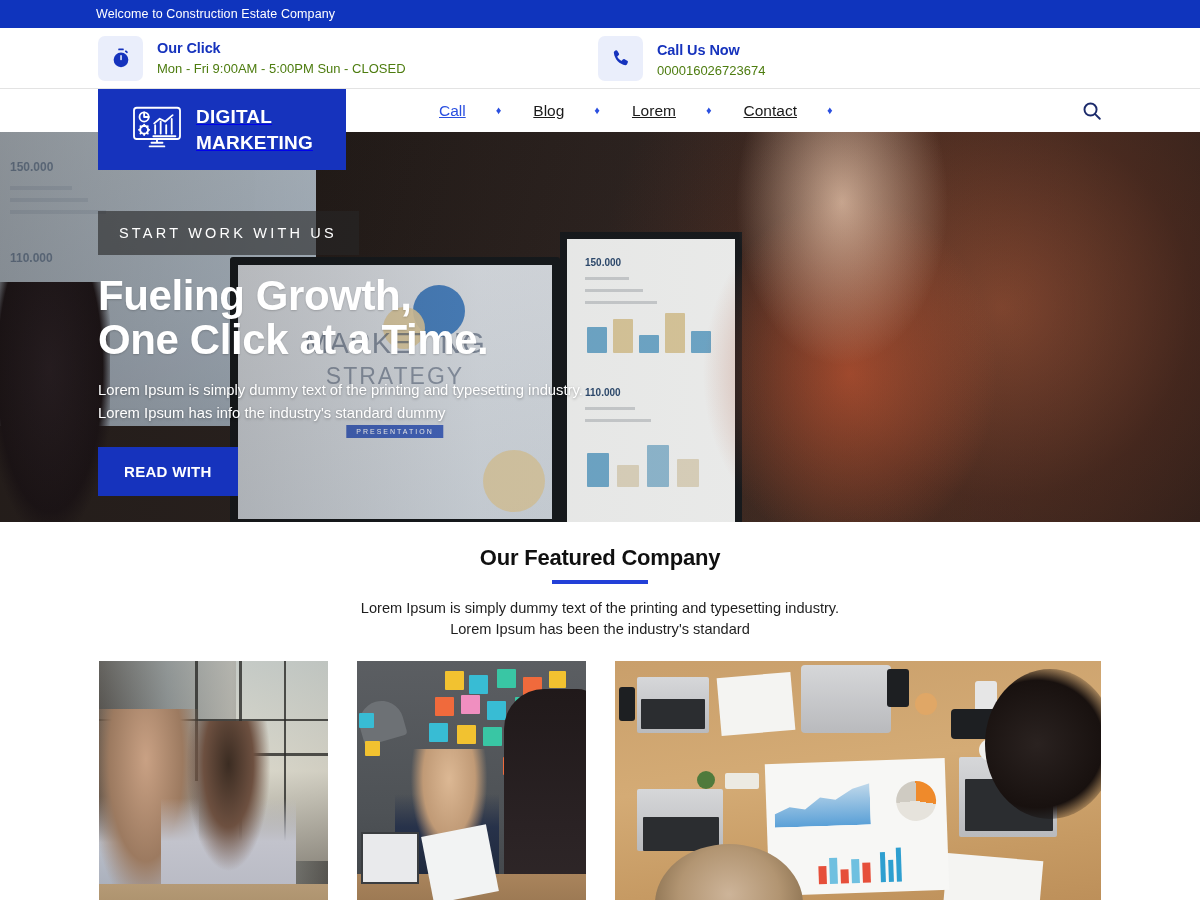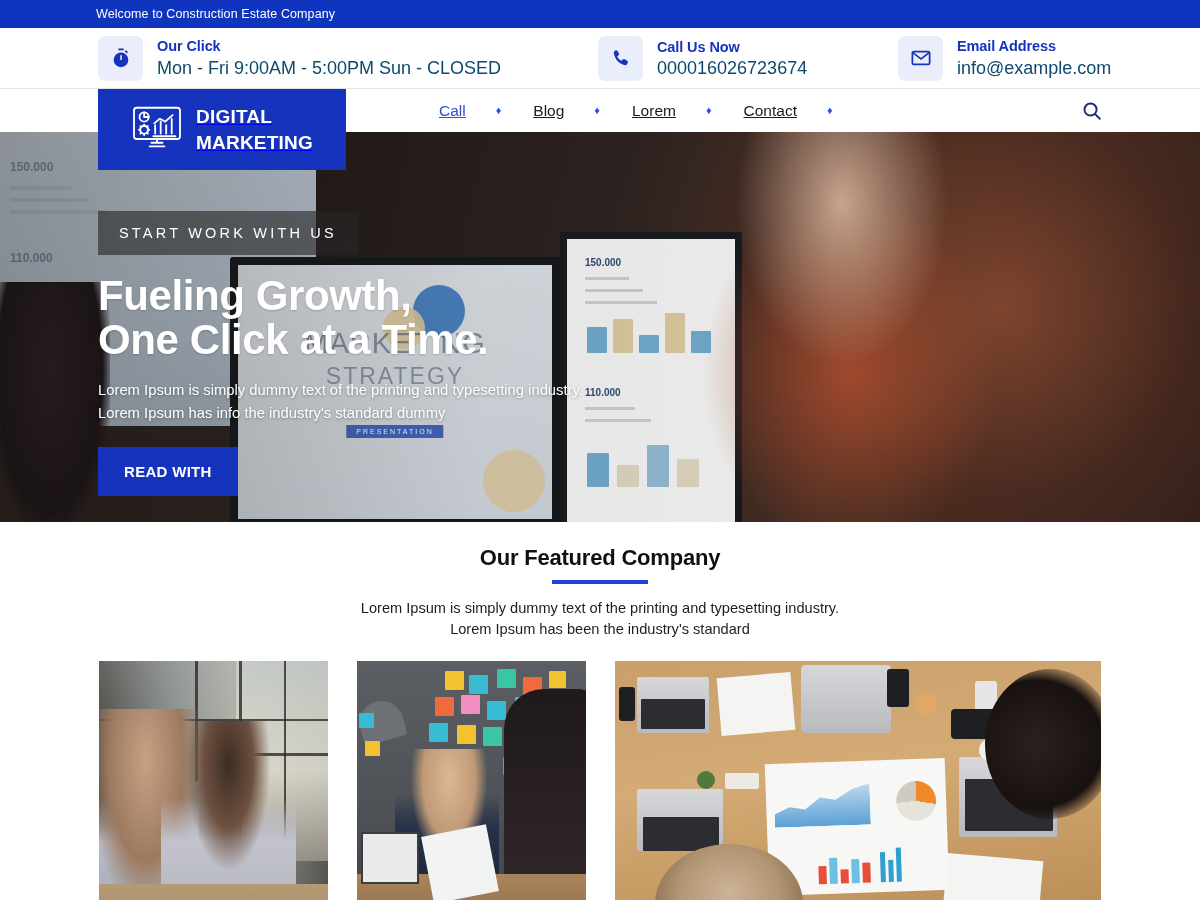--- a/index.html
+++ b/index.html
@@ -49,21 +49,21 @@
     background: #eaeefb;
     border-radius: 7px;
     display: flex; align-items: center; justify-content: center;
     color: #1633bd; flex: 0 0 45px;
   }
   .info-text { line-height: 1.28; }
   .info-title {
     color: #1633bd; font-weight: bold; font-size: 14.5px;
     letter-spacing: -0.1px;
   }
-  .info-value { color: #0c4a6e; font-size: 18px; }
+  .info-value { color: #4d7c0f; font-size: 13px; }
 
   
   .navbar {
     height: 43px;
     background: #ffffff;
     display: flex;
     align-items: center;
     position: relative;
     z-index: 20;
   }
@@ -398,32 +398,20 @@
       <svg width="21" height="21" viewBox="0 0 24 24" fill="currentColor" aria-hidden="true">
         <path d="M6.6 2.6c.7-.3 1.5 0 1.9.7l1.7 3c.4.7.2 1.6-.4 2.1l-1.2 1c-.2.2-.3.5-.2.8a11 11 0 0 0 4.4 4.4c.3.1.6 0 .8-.2l1-1.2c.5-.6 1.4-.8 2.1-.4l3 1.7c.7.4 1 1.2.7 1.9l-.8 2c-.3.8-1.1 1.3-2 1.2C11.1 18.8 5.2 12.9 4.4 5.4c-.1-.9.4-1.7 1.2-2z"></path>
       </svg>
     </span>
     <span class="info-text">
       <span class="info-title">Call Us Now</span><br>
       <span class="info-value">000016026723674</span>
     </span>
   </div>
 
-  <div class="info-item email">
-    <span class="info-icon">
-      <svg width="22" height="22" viewBox="0 0 24 24" fill="none" stroke="currentColor" stroke-width="1.9" aria-hidden="true">
-        <rect x="2.6" y="5" width="18.8" height="14" rx="1.6"></rect>
-        <path d="M3.4 6.4 12 13l8.6-6.6"></path>
-      </svg>
-    </span>
-    <span class="info-text">
-      <span class="info-title">Email Address</span><br>
-      <span class="info-value">info@example.com</span>
-    </span>
-  </div>
 
 </div>
 
 <div class="navbar">
 
   <a class="logo-box" href="#">
     <span class="logo-icon">
       <svg width="52" height="46" viewBox="0 0 56 50" fill="none" stroke="#ffffff" stroke-width="2" stroke-linecap="round" stroke-linejoin="round" aria-hidden="true">
         <rect x="3" y="3" width="50" height="34" rx="3"></rect>
         <path d="M22 41h12M20 45h16M28 37v4"></path>

